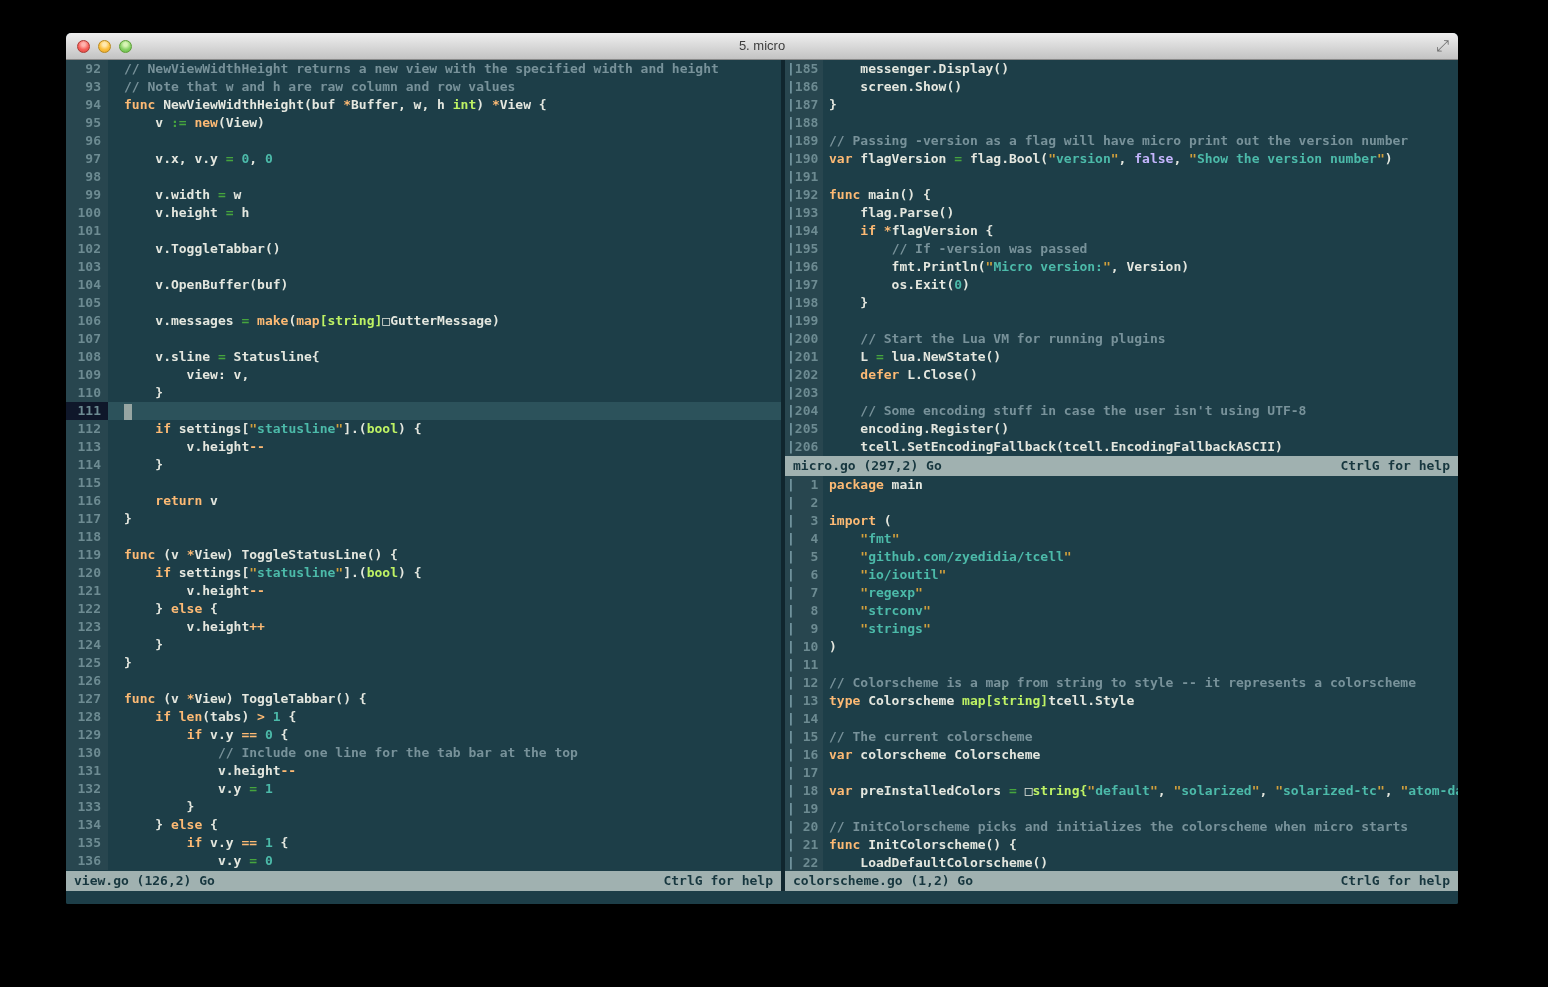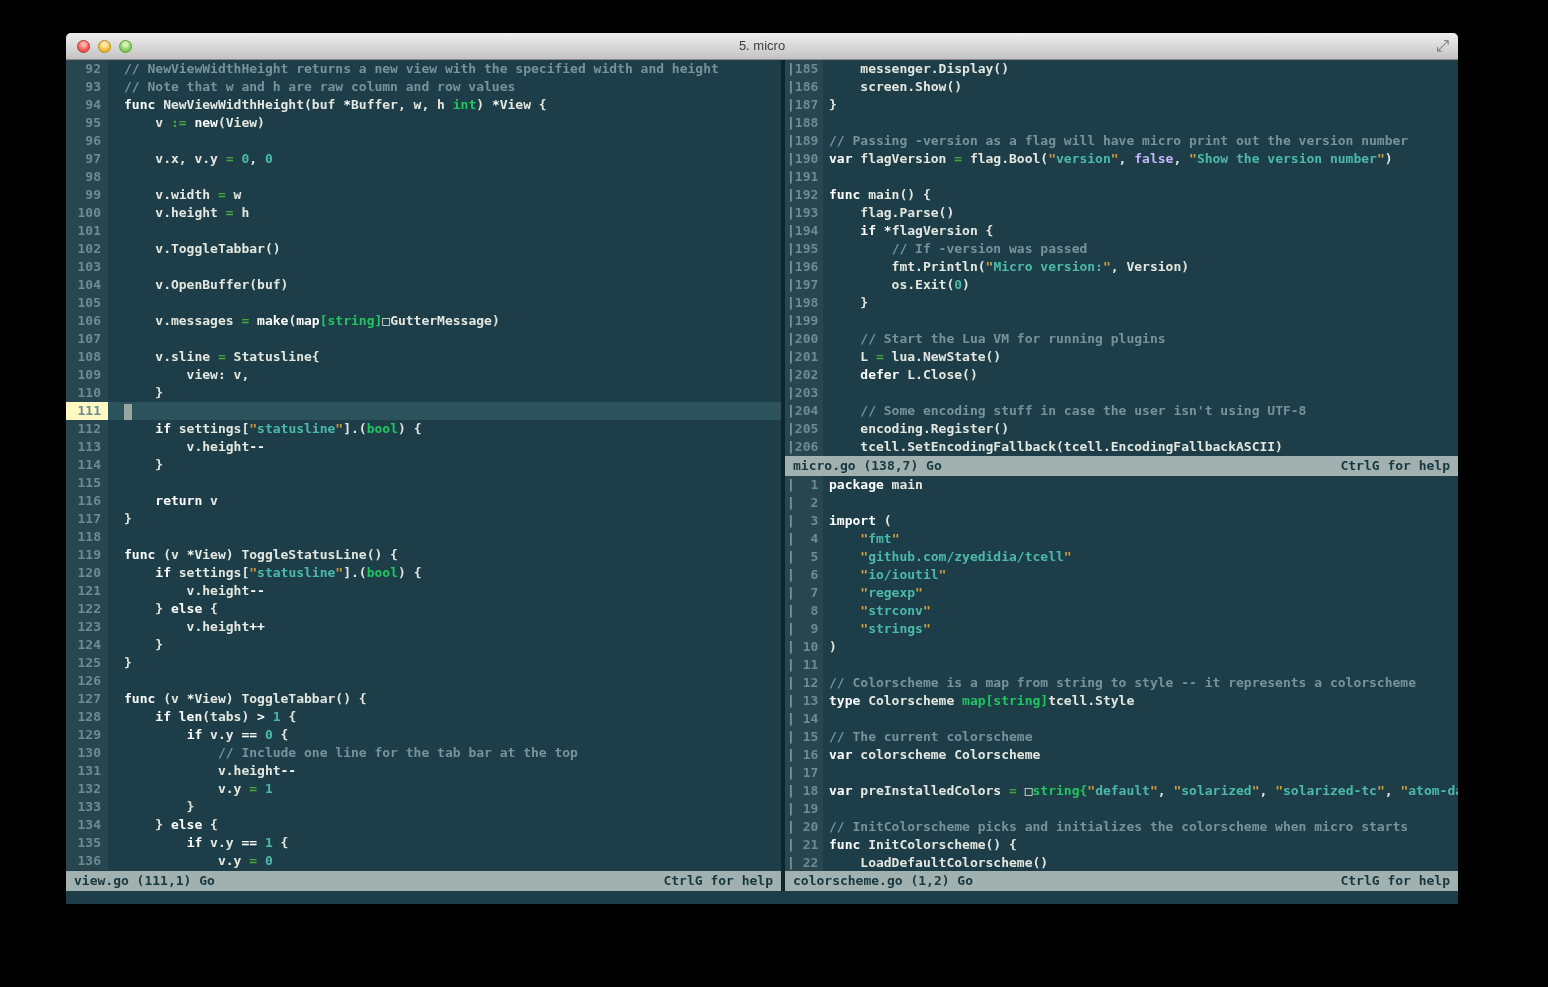--- a/index.html
+++ b/index.html
@@ -27,30 +27,30 @@
   .rightcol{flex:1;display:flex;flex-direction:column;min-width:0;}
   .pane.rtop{height:416px;flex:none;}
   .pane.rbottom{flex:1;}
   .lines{flex:1;overflow:hidden;font-size:13px;line-height:18px;white-space:pre;}
   .line{display:flex;height:18px;width:100%;}
   .line.current{background:#2c525b;}
   .gut{flex:none;display:inline-flex;background:#28464f;color:#6d8b92;
        box-sizing:border-box;justify-content:flex-end;}
   .leftpane .gut{width:42px;padding-right:7px;}
   .rg .gut{width:38px;padding:0 4px 0 2px;justify-content:flex-start;}
-  .current .gut{background:#fef9c3;}
+  .current .gut{background:#0f172a;}
   .gbar{color:#7fa2ac;}
   .code{flex:1;overflow:hidden;}
   .leftpane .code{padding-left:16px;}
   .rg .code{padding-left:6px;}
   .cursor{display:inline-block;width:8px;height:16px;background:#97a6a3;
           vertical-align:middle;margin-top:1px;}
   
-  .tp{color:#e4e7df;} .tc{color:#78929a;} .tk{color:#ffffff;} .to{color:#46a53e;}
-  .tt{color:#22c55e;} .ts{color:#4cbaa9;} .tq{color:#d2a03c;} .tn{color:#4cbaa9;}
+  .tp{color:#e4e7df;} .tc{color:#78929a;} .tk{color:#fdba74;} .to{color:#46a53e;}
+  .tt{color:#bef264;} .ts{color:#4cbaa9;} .tq{color:#d2a03c;} .tn{color:#4cbaa9;}
   .tb{color:#c4b5fd;} .tx{color:#e4e7df;}
   
   .statusbar{flex:none;height:20px;background:#a0b1b0;color:#17373f;
              font-size:13px;line-height:20px;display:flex;justify-content:space-between;
              padding:0 8px;white-space:pre;}
   .msgline{height:13px;background:#1d3e48;}
 </style>
 </head>
 <body>
 
@@ -62,32 +62,32 @@
       <span class="light green"></span>
     </div>
     <div class="title">5. micro</div>
     <div class="resize">⤢</div>
   </div>
 
   <div class="bodyarea">
     <div class="pane leftpane">
       <div class="lines"><div class="line"><span class="gut"> 92</span><span class="code"><span class="tc">// NewViewWidthHeight returns a new view with the specified width and height</span></span></div><div class="line"><span class="gut"> 93</span><span class="code"><span class="tc">// Note that w and h are raw column and row values</span></span></div><div class="line"><span class="gut"> 94</span><span class="code"><span class="tk">func</span><span class="tp"> NewViewWidthHeight(buf </span><span class="tk">*</span><span class="tp">Buffer, w, h </span><span class="tt">int</span><span class="tp">) </span><span class="tk">*</span><span class="tp">View {</span></span></div><div class="line"><span class="gut"> 95</span><span class="code"><span class="tp">    v </span><span class="to">:=</span><span class="tp"> </span><span class="tk">new</span><span class="tp">(View)</span></span></div><div class="line"><span class="gut"> 96</span><span class="code"></span></div><div class="line"><span class="gut"> 97</span><span class="code"><span class="tp">    v.x, v.y </span><span class="to">=</span><span class="tp"> </span><span class="tn">0</span><span class="tp">, </span><span class="tn">0</span></span></div><div class="line"><span class="gut"> 98</span><span class="code"></span></div><div class="line"><span class="gut"> 99</span><span class="code"><span class="tp">    v.width </span><span class="to">=</span><span class="tp"> w</span></span></div><div class="line"><span class="gut">100</span><span class="code"><span class="tp">    v.height </span><span class="to">=</span><span class="tp"> h</span></span></div><div class="line"><span class="gut">101</span><span class="code"></span></div><div class="line"><span class="gut">102</span><span class="code"><span class="tp">    v.ToggleTabbar()</span></span></div><div class="line"><span class="gut">103</span><span class="code"></span></div><div class="line"><span class="gut">104</span><span class="code"><span class="tp">    v.OpenBuffer(buf)</span></span></div><div class="line"><span class="gut">105</span><span class="code"></span></div><div class="line"><span class="gut">106</span><span class="code"><span class="tp">    v.messages </span><span class="to">=</span><span class="tp"> </span><span class="tk">make</span><span class="tp">(</span><span class="tk">map</span><span class="tt">[string]</span><span class="tx">□</span><span class="tp">GutterMessage)</span></span></div><div class="line"><span class="gut">107</span><span class="code"></span></div><div class="line"><span class="gut">108</span><span class="code"><span class="tp">    v.sline </span><span class="to">=</span><span class="tp"> Statusline{</span></span></div><div class="line"><span class="gut">109</span><span class="code"><span class="tp">        view: v,</span></span></div><div class="line"><span class="gut">110</span><span class="code"><span class="tp">    }</span></span></div><div class="line current"><span class="gut">111</span><span class="code"><span class="cursor"></span></span></div><div class="line"><span class="gut">112</span><span class="code"><span class="tp">    </span><span class="tk">if</span><span class="tp"> settings[</span><span class="tq">"</span><span class="ts">statusline</span><span class="tq">"</span><span class="tp">].(</span><span class="tt">bool</span><span class="tp">) {</span></span></div><div class="line"><span class="gut">113</span><span class="code"><span class="tp">        v.height</span><span class="tk">--</span></span></div><div class="line"><span class="gut">114</span><span class="code"><span class="tp">    }</span></span></div><div class="line"><span class="gut">115</span><span class="code"></span></div><div class="line"><span class="gut">116</span><span class="code"><span class="tp">    </span><span class="tk">return</span><span class="tp"> v</span></span></div><div class="line"><span class="gut">117</span><span class="code"><span class="tp">}</span></span></div><div class="line"><span class="gut">118</span><span class="code"></span></div><div class="line"><span class="gut">119</span><span class="code"><span class="tk">func</span><span class="tp"> (v </span><span class="tk">*</span><span class="tp">View) ToggleStatusLine() {</span></span></div><div class="line"><span class="gut">120</span><span class="code"><span class="tp">    </span><span class="tk">if</span><span class="tp"> settings[</span><span class="tq">"</span><span class="ts">statusline</span><span class="tq">"</span><span class="tp">].(</span><span class="tt">bool</span><span class="tp">) {</span></span></div><div class="line"><span class="gut">121</span><span class="code"><span class="tp">        v.height</span><span class="tk">--</span></span></div><div class="line"><span class="gut">122</span><span class="code"><span class="tp">    } </span><span class="tk">else</span><span class="tp"> {</span></span></div><div class="line"><span class="gut">123</span><span class="code"><span class="tp">        v.height</span><span class="tk">++</span></span></div><div class="line"><span class="gut">124</span><span class="code"><span class="tp">    }</span></span></div><div class="line"><span class="gut">125</span><span class="code"><span class="tp">}</span></span></div><div class="line"><span class="gut">126</span><span class="code"></span></div><div class="line"><span class="gut">127</span><span class="code"><span class="tk">func</span><span class="tp"> (v </span><span class="tk">*</span><span class="tp">View) ToggleTabbar() {</span></span></div><div class="line"><span class="gut">128</span><span class="code"><span class="tp">    </span><span class="tk">if</span><span class="tp"> </span><span class="tk">len</span><span class="tp">(tabs) </span><span class="tk">&gt;</span><span class="tp"> </span><span class="tn">1</span><span class="tp"> {</span></span></div><div class="line"><span class="gut">129</span><span class="code"><span class="tp">        </span><span class="tk">if</span><span class="tp"> v.y </span><span class="tk">==</span><span class="tp"> </span><span class="tn">0</span><span class="tp"> {</span></span></div><div class="line"><span class="gut">130</span><span class="code"><span class="tp">            </span><span class="tc">// Include one line for the tab bar at the top</span></span></div><div class="line"><span class="gut">131</span><span class="code"><span class="tp">            v.height</span><span class="tk">--</span></span></div><div class="line"><span class="gut">132</span><span class="code"><span class="tp">            v.y </span><span class="to">=</span><span class="tp"> </span><span class="tn">1</span></span></div><div class="line"><span class="gut">133</span><span class="code"><span class="tp">        }</span></span></div><div class="line"><span class="gut">134</span><span class="code"><span class="tp">    } </span><span class="tk">else</span><span class="tp"> {</span></span></div><div class="line"><span class="gut">135</span><span class="code"><span class="tp">        </span><span class="tk">if</span><span class="tp"> v.y </span><span class="tk">==</span><span class="tp"> </span><span class="tn">1</span><span class="tp"> {</span></span></div><div class="line"><span class="gut">136</span><span class="code"><span class="tp">            v.y </span><span class="to">=</span><span class="tp"> </span><span class="tn">0</span></span></div></div>
       <div class="statusbar">
-        <span>view.go (111,1) Go</span>
+        <span>view.go (126,2) Go</span>
         <span>CtrlG for help</span>
       </div>
     </div>
 
     <div class="vdivider"></div>
 
     <div class="rightcol">
       <div class="pane rtop rg">
         <div class="lines"><div class="line"><span class="gut"><span class="gbar">|</span><span>185</span></span><span class="code"><span class="tp">    messenger.Display()</span></span></div><div class="line"><span class="gut"><span class="gbar">|</span><span>186</span></span><span class="code"><span class="tp">    screen.Show()</span></span></div><div class="line"><span class="gut"><span class="gbar">|</span><span>187</span></span><span class="code"><span class="tp">}</span></span></div><div class="line"><span class="gut"><span class="gbar">|</span><span>188</span></span><span class="code"></span></div><div class="line"><span class="gut"><span class="gbar">|</span><span>189</span></span><span class="code"><span class="tc">// Passing -version as a flag will have micro print out the version number</span></span></div><div class="line"><span class="gut"><span class="gbar">|</span><span>190</span></span><span class="code"><span class="tk">var</span><span class="tp"> flagVersion </span><span class="to">=</span><span class="tp"> flag.Bool(</span><span class="tq">"</span><span class="ts">version</span><span class="tq">"</span><span class="tp">, </span><span class="tb">false</span><span class="tp">, </span><span class="tq">"</span><span class="ts">Show the version number</span><span class="tq">"</span><span class="tp">)</span></span></div><div class="line"><span class="gut"><span class="gbar">|</span><span>191</span></span><span class="code"></span></div><div class="line"><span class="gut"><span class="gbar">|</span><span>192</span></span><span class="code"><span class="tk">func</span><span class="tp"> main() {</span></span></div><div class="line"><span class="gut"><span class="gbar">|</span><span>193</span></span><span class="code"><span class="tp">    flag.Parse()</span></span></div><div class="line"><span class="gut"><span class="gbar">|</span><span>194</span></span><span class="code"><span class="tp">    </span><span class="tk">if</span><span class="tp"> </span><span class="tk">*</span><span class="tp">flagVersion {</span></span></div><div class="line"><span class="gut"><span class="gbar">|</span><span>195</span></span><span class="code"><span class="tp">        </span><span class="tc">// If -version was passed</span></span></div><div class="line"><span class="gut"><span class="gbar">|</span><span>196</span></span><span class="code"><span class="tp">        fmt.Println(</span><span class="tq">"</span><span class="ts">Micro version:</span><span class="tq">"</span><span class="tp">, Version)</span></span></div><div class="line"><span class="gut"><span class="gbar">|</span><span>197</span></span><span class="code"><span class="tp">        os.Exit(</span><span class="tn">0</span><span class="tp">)</span></span></div><div class="line"><span class="gut"><span class="gbar">|</span><span>198</span></span><span class="code"><span class="tp">    }</span></span></div><div class="line"><span class="gut"><span class="gbar">|</span><span>199</span></span><span class="code"></span></div><div class="line"><span class="gut"><span class="gbar">|</span><span>200</span></span><span class="code"><span class="tp">    </span><span class="tc">// Start the Lua VM for running plugins</span></span></div><div class="line"><span class="gut"><span class="gbar">|</span><span>201</span></span><span class="code"><span class="tp">    L </span><span class="to">=</span><span class="tp"> lua.NewState()</span></span></div><div class="line"><span class="gut"><span class="gbar">|</span><span>202</span></span><span class="code"><span class="tp">    </span><span class="tk">defer</span><span class="tp"> L.Close()</span></span></div><div class="line"><span class="gut"><span class="gbar">|</span><span>203</span></span><span class="code"></span></div><div class="line"><span class="gut"><span class="gbar">|</span><span>204</span></span><span class="code"><span class="tp">    </span><span class="tc">// Some encoding stuff in case the user isn't using UTF-8</span></span></div><div class="line"><span class="gut"><span class="gbar">|</span><span>205</span></span><span class="code"><span class="tp">    encoding.Register()</span></span></div><div class="line"><span class="gut"><span class="gbar">|</span><span>206</span></span><span class="code"><span class="tp">    tcell.SetEncodingFallback(tcell.EncodingFallbackASCII)</span></span></div></div>
         <div class="statusbar">
-          <span>micro.go (138,7) Go</span>
+          <span>micro.go (297,2) Go</span>
           <span>CtrlG for help</span>
         </div>
       </div>
       <div class="pane rbottom rg">
         <div class="lines"><div class="line"><span class="gut"><span class="gbar">|</span><span>  1</span></span><span class="code"><span class="tk">package</span><span class="tp"> main</span></span></div><div class="line"><span class="gut"><span class="gbar">|</span><span>  2</span></span><span class="code"></span></div><div class="line"><span class="gut"><span class="gbar">|</span><span>  3</span></span><span class="code"><span class="tk">import</span><span class="tp"> (</span></span></div><div class="line"><span class="gut"><span class="gbar">|</span><span>  4</span></span><span class="code"><span class="tp">    </span><span class="tq">"</span><span class="ts">fmt</span><span class="tq">"</span></span></div><div class="line"><span class="gut"><span class="gbar">|</span><span>  5</span></span><span class="code"><span class="tp">    </span><span class="tq">"</span><span class="ts">github.com/zyedidia/tcell</span><span class="tq">"</span></span></div><div class="line"><span class="gut"><span class="gbar">|</span><span>  6</span></span><span class="code"><span class="tp">    </span><span class="tq">"</span><span class="ts">io/ioutil</span><span class="tq">"</span></span></div><div class="line"><span class="gut"><span class="gbar">|</span><span>  7</span></span><span class="code"><span class="tp">    </span><span class="tq">"</span><span class="ts">regexp</span><span class="tq">"</span></span></div><div class="line"><span class="gut"><span class="gbar">|</span><span>  8</span></span><span class="code"><span class="tp">    </span><span class="tq">"</span><span class="ts">strconv</span><span class="tq">"</span></span></div><div class="line"><span class="gut"><span class="gbar">|</span><span>  9</span></span><span class="code"><span class="tp">    </span><span class="tq">"</span><span class="ts">strings</span><span class="tq">"</span></span></div><div class="line"><span class="gut"><span class="gbar">|</span><span> 10</span></span><span class="code"><span class="tp">)</span></span></div><div class="line"><span class="gut"><span class="gbar">|</span><span> 11</span></span><span class="code"></span></div><div class="line"><span class="gut"><span class="gbar">|</span><span> 12</span></span><span class="code"><span class="tc">// Colorscheme is a map from string to style -- it represents a colorscheme</span></span></div><div class="line"><span class="gut"><span class="gbar">|</span><span> 13</span></span><span class="code"><span class="tk">type</span><span class="tp"> Colorscheme </span><span class="tt">map[string]</span><span class="tp">tcell.Style</span></span></div><div class="line"><span class="gut"><span class="gbar">|</span><span> 14</span></span><span class="code"></span></div><div class="line"><span class="gut"><span class="gbar">|</span><span> 15</span></span><span class="code"><span class="tc">// The current colorscheme</span></span></div><div class="line"><span class="gut"><span class="gbar">|</span><span> 16</span></span><span class="code"><span class="tk">var</span><span class="tp"> colorscheme Colorscheme</span></span></div><div class="line"><span class="gut"><span class="gbar">|</span><span> 17</span></span><span class="code"></span></div><div class="line"><span class="gut"><span class="gbar">|</span><span> 18</span></span><span class="code"><span class="tk">var</span><span class="tp"> preInstalledColors </span><span class="to">=</span><span class="tp"> </span><span class="tx">□</span><span class="tt">string{</span><span class="tq">"</span><span class="ts">default</span><span class="tq">"</span><span class="tp">, </span><span class="tq">"</span><span class="ts">solarized</span><span class="tq">"</span><span class="tp">, </span><span class="tq">"</span><span class="ts">solarized-tc</span><span class="tq">"</span><span class="tp">, </span><span class="tq">"</span><span class="ts">atom-dark</span></span></div><div class="line"><span class="gut"><span class="gbar">|</span><span> 19</span></span><span class="code"></span></div><div class="line"><span class="gut"><span class="gbar">|</span><span> 20</span></span><span class="code"><span class="tc">// InitColorscheme picks and initializes the colorscheme when micro starts</span></span></div><div class="line"><span class="gut"><span class="gbar">|</span><span> 21</span></span><span class="code"><span class="tk">func</span><span class="tp"> InitColorscheme() {</span></span></div><div class="line"><span class="gut"><span class="gbar">|</span><span> 22</span></span><span class="code"><span class="tp">    LoadDefaultColorscheme()</span></span></div></div>
         <div class="statusbar">
           <span>colorscheme.go (1,2) Go</span>
           <span>CtrlG for help</span>
         </div>
       </div>

